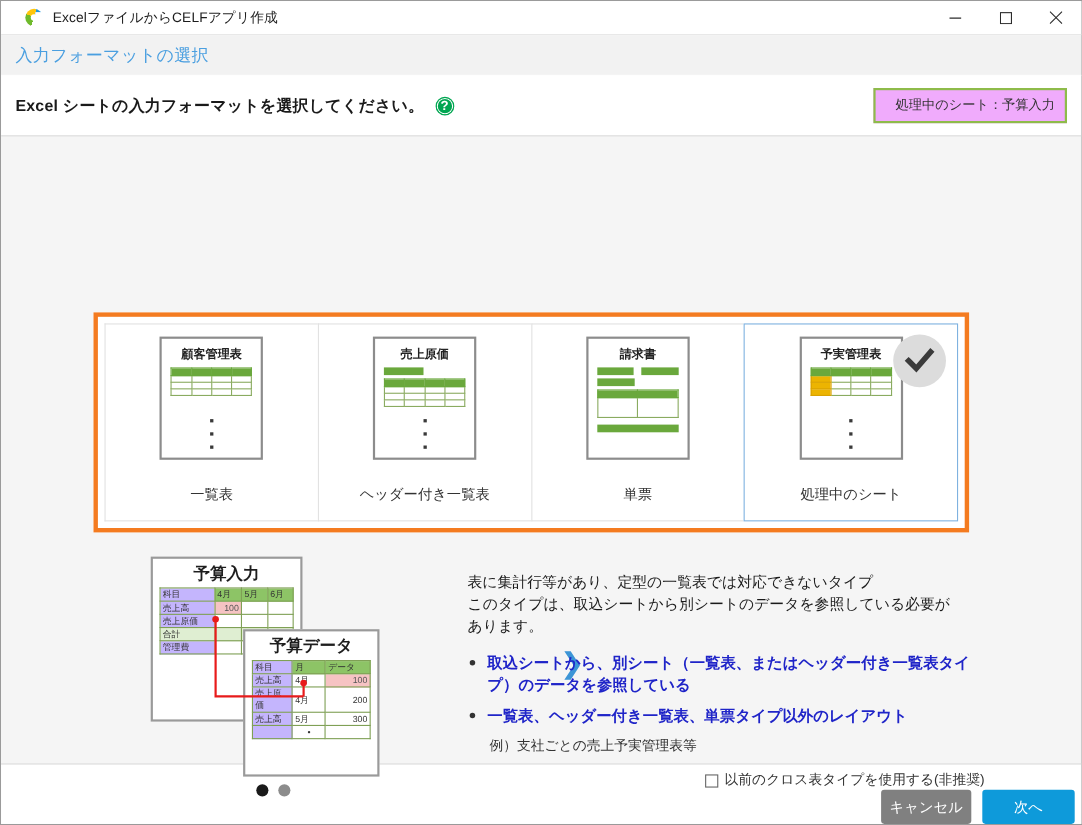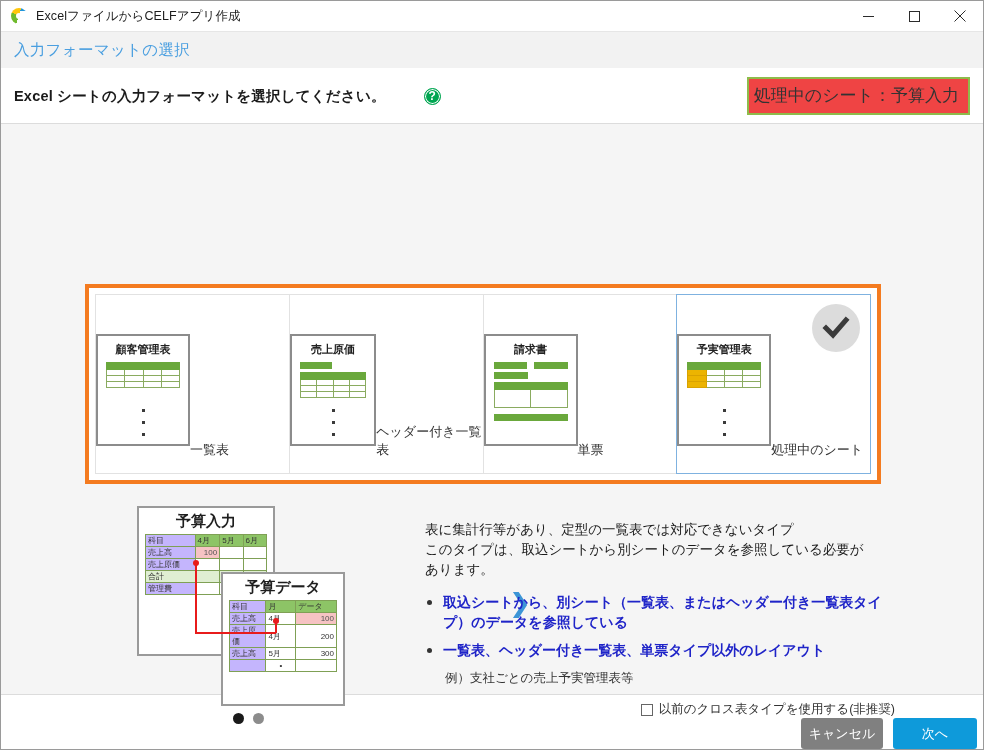--- a/index.html
+++ b/index.html
@@ -17,20 +17,21 @@
     border: 1px solid #9a9a9a;
     display: flex; flex-direction: column;
   }
 
   
   .titlebar {
     height: 31px; min-height: 31px;
     background: #ffffff;
     display: flex; align-items: center;
     border-bottom: 1px solid #e6e6e6;
+    padding-left: 12px;
   }
   .app-icon {
     width: 18px; height: 18px; margin-left: 9px; margin-right: 8px;
     position: relative; flex: none;
   }
   .app-icon .ring {
     position: absolute; left: 1px; top: 1px; width: 16px; height: 16px;
     border-radius: 50%;
     background: conic-gradient(from 200deg, #6fba2c 0deg 95deg, #ffc60b 95deg 175deg, #2196d9 175deg 260deg, #ffffff 260deg 360deg);
   }
@@ -62,39 +63,38 @@
   }
   .header-title {
     font-size: 15.5px; color: #4a9fe0; font-weight: normal; letter-spacing: .3px;
   }
 
   
   .instr-row {
     height: 54px; min-height: 54px;
     display: flex; align-items: center; padding: 0 13px;
     background: #ffffff;
-    gap: 28px;
   }
   .instr-text {
     font-size: 14.5px; font-weight: bold; color: #1a1a1a; letter-spacing: .2px;
   }
   .help-icon {
     width: 17px; height: 17px; border-radius: 50%;
     background: #00a651; color: #ffffff;
     display: inline-flex; align-items: center; justify-content: center;
     font-size: 12px; font-weight: bold; margin-left: 10px;
     border: 1.5px solid #00a651; box-shadow: 0 0 0 1px #ffffff inset;
     line-height: 1;
   }
   .sheet-badge {
     margin-left: auto;
     border: 2px solid #8ebb4a;
-    background: #ef4444;
-    padding: 5px 9px 6px 5px;
-    font-size: 17px; color: #333333;
+    background: #f0abfc;
+    padding: 5px 9px 6px 18px;
+    font-size: 12px; color: #333333;
   }
 
   
   .content {
     flex: 1;
     background: #f5f5f5;
     border-top: 1px solid #dcdcdc;
     border-bottom: 1px solid #dcdcdc;
     position: relative;
   }
@@ -104,21 +104,21 @@
     position: absolute; left: 84px; top: 160px; width: 796px; height: 200px;
     border: 4px solid #f47b20;
     background: #ffffff;
     padding: 6px;
   }
   .cards-row { display: flex; height: 100%; background: #ffffff; }
   .card {
     flex: 1; background: #ffffff;
     border: 1px solid #e2e2e2;
     border-right: none;
-    display: flex; flex-direction: row; align-items: center;
+    display: flex; flex-direction: column; align-items: center;
     padding-top: 11px;
     position: relative;
   }
   .card:last-child { border-right: 1px solid #e2e2e2; }
   .card.selected {
     border: 1px solid #7fb2e0;
     z-index: 2;
   }
   .card-label {
     margin-top: auto; margin-bottom: 14px;

